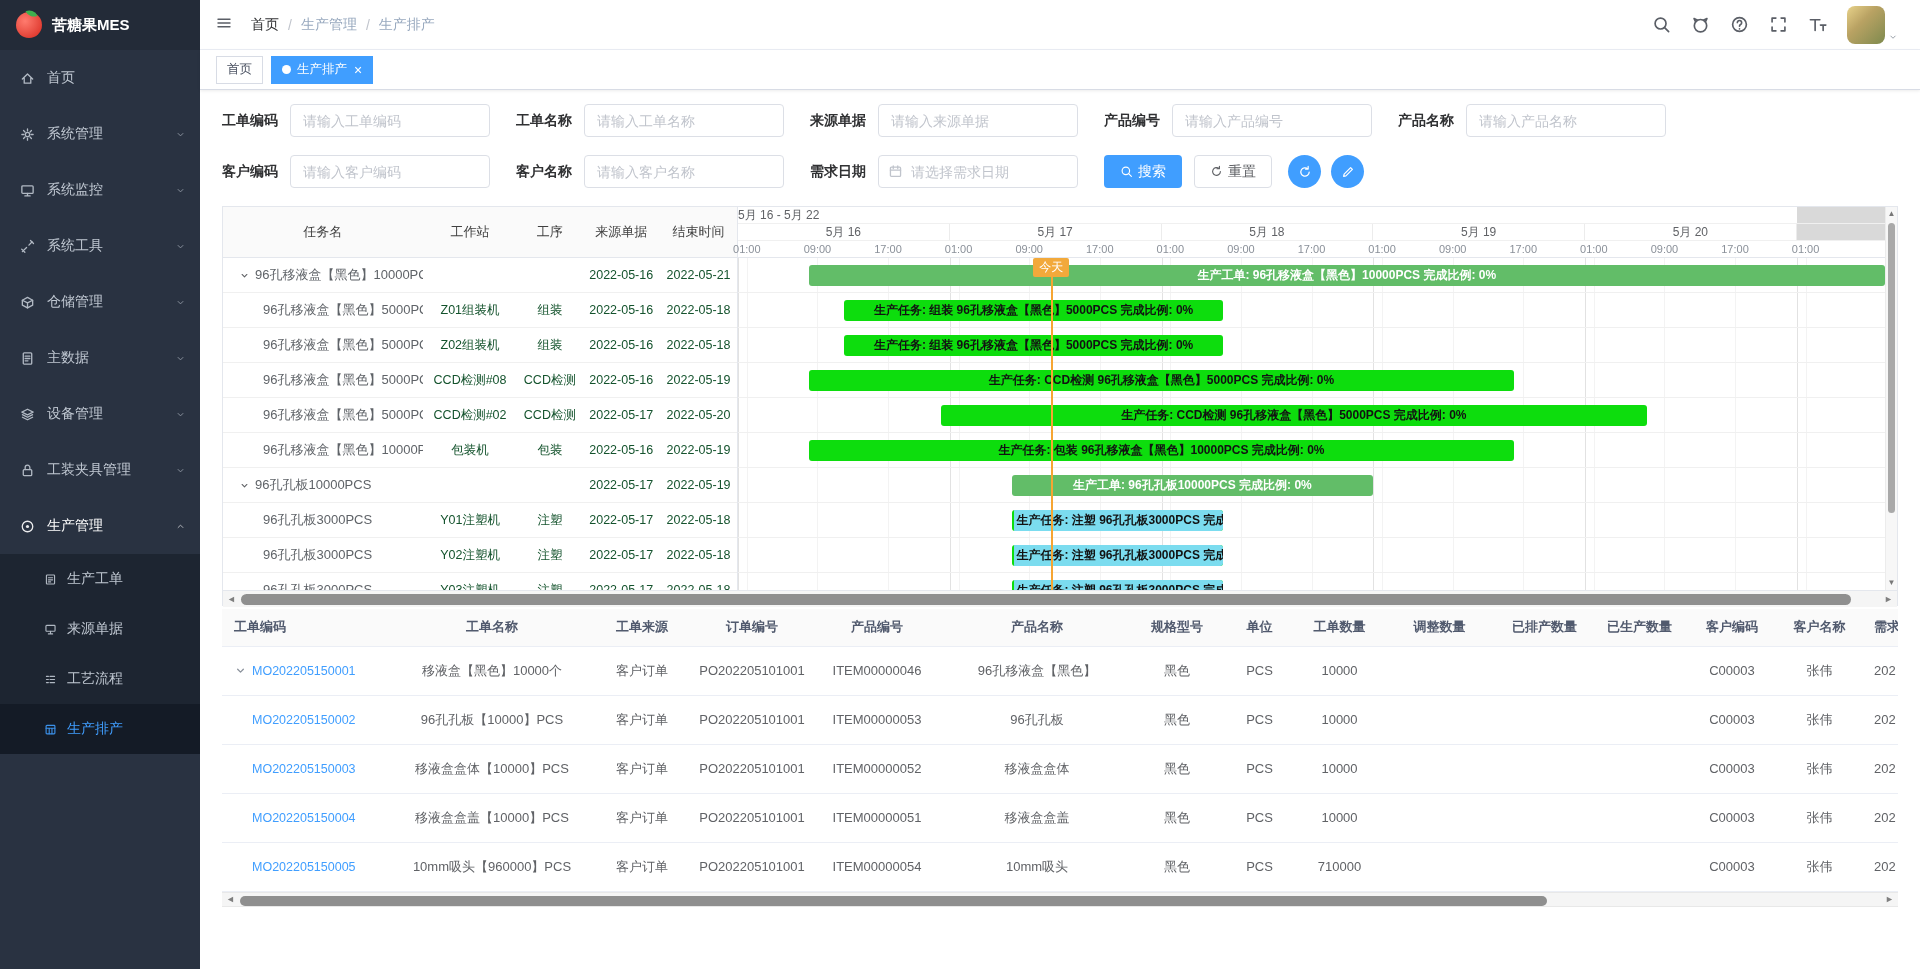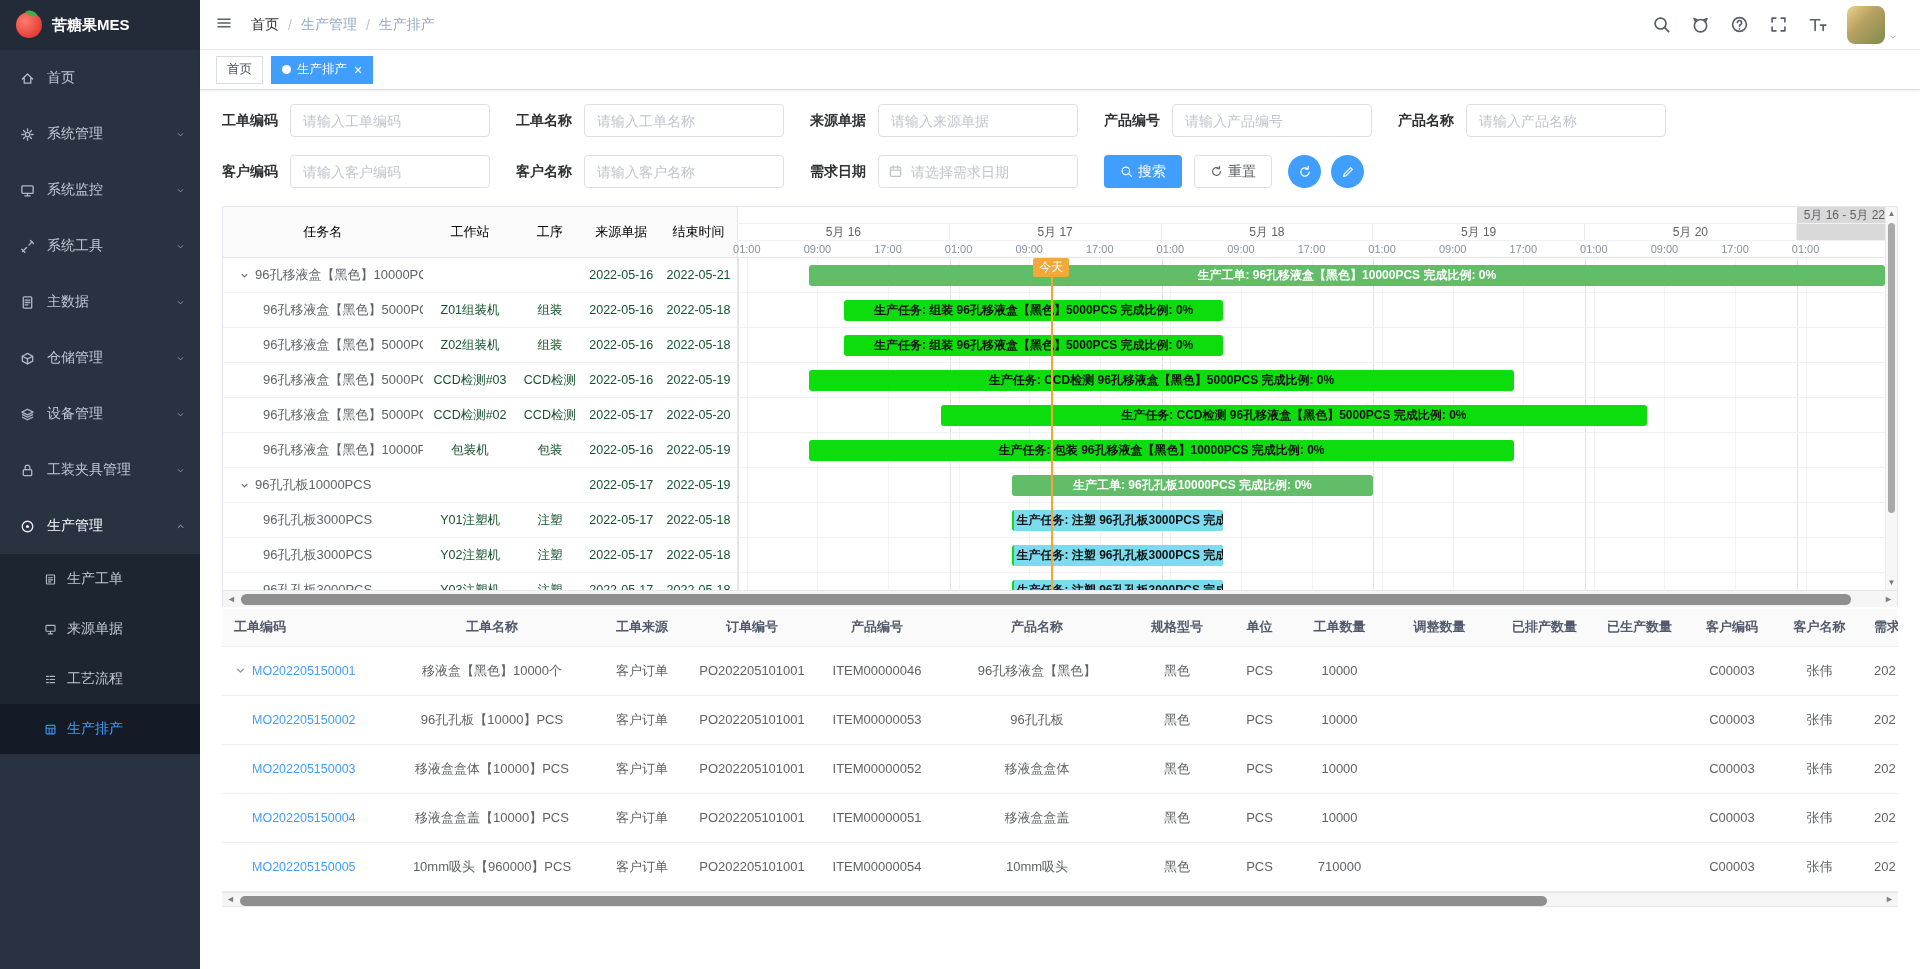--- a/index.html
+++ b/index.html
@@ -63,30 +63,30 @@
 .btn-plain{background:#fff;border-color:#dcdfe6;color:#606266;margin-left:12px}
 .btn-circle{width:33px;height:33px;border-radius:50%;background:#409eff;color:#fff;display:inline-flex;align-items:center;justify-content:center;border:none;cursor:pointer;margin-left:16px}
 .btn-circle + .btn-circle{margin-left:10px}
 .btn-circle .icn{width:14px;height:14px}
 
 
 .gantt{border:1px solid #e4e7ed;margin-top:0;height:400px;display:flex;flex-direction:column}
 .g-top{display:flex;height:383px}
 .g-left{width:515px;flex-shrink:0;border-right:1px solid #e4e7ed;display:flex;flex-direction:column}
 .g-left-header{height:51px;background:#fafafa;border-bottom:1px solid #e4e7ed;display:flex;align-items:center;flex-shrink:0}
-.g-col{text-align:center;font-size:13px;color:#000000;white-space:nowrap;overflow:hidden}
+.g-col{text-align:center;font-size:13px;color:#404040;white-space:nowrap;overflow:hidden}
 .g-left-body{height:332px;overflow:hidden}
 .g-row{height:35px;display:flex;align-items:center;border-bottom:1px solid #f0f0f0;font-size:13px;color:#5f6368;cursor:pointer}
 .g-name{display:flex;align-items:center;white-space:nowrap;overflow:hidden}
 .g-name .tri{margin-right:5px;width:11px;height:11px;color:#606266;flex-shrink:0}
 .g-cell{text-align:center;font-size:12.5px;color:#14532d;white-space:nowrap;overflow:hidden}
 .g-right{flex:1;position:relative;min-width:0}
 .g-chartcol{position:absolute;left:0;right:12px;top:0;bottom:0;display:flex;flex-direction:column}
 .g-right-header{height:51px;border-bottom:1px solid #e4e7ed;position:relative;background:#fff;flex-shrink:0}
-.g-range{height:17px;border-bottom:1px solid #f0f0f0;text-align:right;font-size:12px;color:#606266;line-height:17px;position:relative;z-index:2}
+.g-range{height:17px;border-bottom:1px solid #f0f0f0;text-align:left;font-size:12px;color:#606266;line-height:17px;position:relative;z-index:2}
 .g-days{height:17px;border-bottom:1px solid #f0f0f0;position:relative;z-index:2}
 .g-day{position:absolute;top:0;height:100%;border-right:1px solid #ececec;text-align:center;font-size:12px;color:#606266;line-height:16px}
 .g-hours{height:16px;position:relative}
 .g-hour{position:absolute;transform:translateX(-50%);font-size:11px;color:#8a9099;line-height:16px;top:0}
 .g-grayblock{position:absolute;top:0;right:0;height:34px;background:#d9d9d9;z-index:1}
 .g-body{height:332px;position:relative;overflow:hidden}
 .g-grid{position:absolute;inset:0}
 .g-line{position:absolute;top:0;bottom:0;width:1px;background:#f3f3f3}
 .g-line.day{background:#e2e2e2}
 .g-brow{position:relative;height:35px;border-bottom:1px solid #f0f0f0}
@@ -173,39 +173,39 @@
           <span class="mi-label">系统工具</span>
           <span class="icn chev">
             <svg viewBox="0 0 16 16" fill="none" stroke="currentColor" stroke-width="1.4" stroke-linecap="round" stroke-linejoin="round">
               <path d="M4.5 6.5 L8 10 L11.5 6.5"></path>
             </svg>
           </span>
         </div>
         <div class="menu-item ">
           <span class="icn ">
             <svg viewBox="0 0 16 16" fill="none" stroke="currentColor" stroke-width="1.4" stroke-linecap="round" stroke-linejoin="round">
+              <path d="M2.5 5.6 L8 2.6 L13.5 5.6 V10.8 L8 13.8 L2.5 10.8 Z"></path>
+              <path d="M2.5 5.6 L8 8.4 L13.5 5.6 M8 8.4 V13.8"></path>
+            </svg>
+          </span>
+          <span class="mi-label">仓储管理</span>
+          <span class="icn chev">
+            <svg viewBox="0 0 16 16" fill="none" stroke="currentColor" stroke-width="1.4" stroke-linecap="round" stroke-linejoin="round">
+              <path d="M4.5 6.5 L8 10 L11.5 6.5"></path>
+            </svg>
+          </span>
+        </div>
+        <div class="menu-item ">
+          <span class="icn ">
+            <svg viewBox="0 0 16 16" fill="none" stroke="currentColor" stroke-width="1.4" stroke-linecap="round" stroke-linejoin="round">
               <rect x="3.5" y="2" width="9" height="12" rx="1"></rect>
               <path d="M5.5 5.5 H10.5 M5.5 8 H10.5 M5.5 10.5 H8.5"></path>
             </svg>
           </span>
           <span class="mi-label">主数据</span>
-          <span class="icn chev">
-            <svg viewBox="0 0 16 16" fill="none" stroke="currentColor" stroke-width="1.4" stroke-linecap="round" stroke-linejoin="round">
-              <path d="M4.5 6.5 L8 10 L11.5 6.5"></path>
-            </svg>
-          </span>
-        </div>
-        <div class="menu-item ">
-          <span class="icn ">
-            <svg viewBox="0 0 16 16" fill="none" stroke="currentColor" stroke-width="1.4" stroke-linecap="round" stroke-linejoin="round">
-              <path d="M2.5 5.6 L8 2.6 L13.5 5.6 V10.8 L8 13.8 L2.5 10.8 Z"></path>
-              <path d="M2.5 5.6 L8 8.4 L13.5 5.6 M8 8.4 V13.8"></path>
-            </svg>
-          </span>
-          <span class="mi-label">仓储管理</span>
           <span class="icn chev">
             <svg viewBox="0 0 16 16" fill="none" stroke="currentColor" stroke-width="1.4" stroke-linecap="round" stroke-linejoin="round">
               <path d="M4.5 6.5 L8 10 L11.5 6.5"></path>
             </svg>
           </span>
         </div>
         <div class="menu-item ">
           <span class="icn ">
             <svg viewBox="0 0 16 16" fill="none" stroke="currentColor" stroke-width="1.4" stroke-linecap="round" stroke-linejoin="round">
               <path d="M8 2.4 L14 5.4 L8 8.4 L2 5.4 Z"></path>
@@ -456,21 +456,21 @@
                   </span>
                   <span class="g-cell" style="width:95px">Z02组装机</span>
                   <span class="g-cell" style="width:65px">组装</span>
                   <span class="g-cell" style="width:78px">2022-05-16</span>
                   <span class="g-cell" style="width:77px">2022-05-18</span>
                 </div>
                 <div class="g-row">
                   <span class="g-name" style="width:200px;padding-left:40px">
                     <span>96孔移液盒【黑色】5000PCS</span>
                   </span>
-                  <span class="g-cell" style="width:95px">CCD检测#03</span>
+                  <span class="g-cell" style="width:95px">CCD检测#08</span>
                   <span class="g-cell" style="width:65px">CCD检测</span>
                   <span class="g-cell" style="width:78px">2022-05-16</span>
                   <span class="g-cell" style="width:77px">2022-05-19</span>
                 </div>
                 <div class="g-row">
                   <span class="g-name" style="width:200px;padding-left:40px">
                     <span>96孔移液盒【黑色】5000PCS</span>
                   </span>
                   <span class="g-cell" style="width:95px">CCD检测#02</span>
                   <span class="g-cell" style="width:65px">CCD检测</span>

